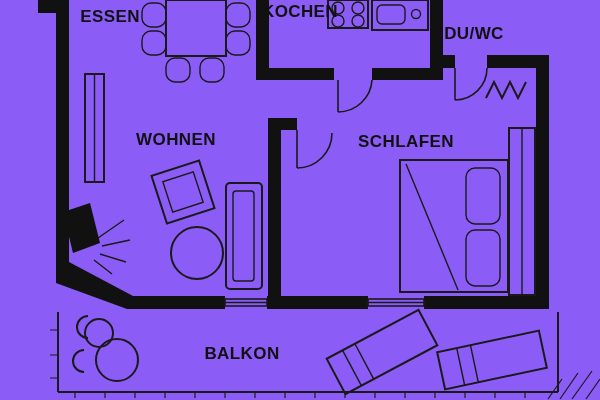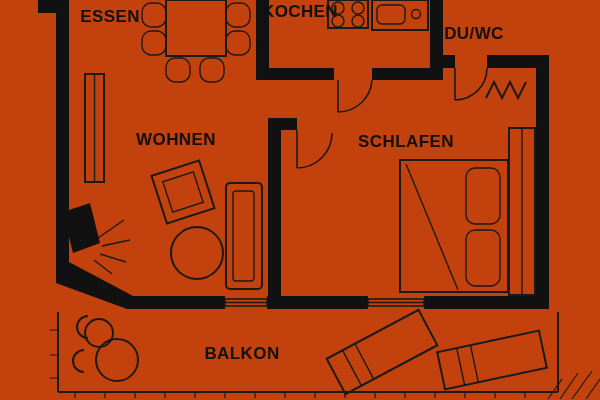--- a/index.html
+++ b/index.html
@@ -1,16 +1,16 @@
 <!DOCTYPE html>
 <html><head>
 <meta charset="utf-8">
 <style>
   html,body{margin:0;padding:0;background:#ffffff;}
-  .plan-wrap{width:600px;height:400px;background:#c2410c;overflow:hidden;position:relative;}
+  .plan-wrap{width:600px;height:400px;background:#8b5cf6;overflow:hidden;position:relative;}
   svg{display:block;}
   .wall{fill:#111111;stroke:none;}
   .furn{fill:none;stroke:#1a1a1a;stroke-width:2;}
   .furn-thin{fill:none;stroke:#1a1a1a;stroke-width:1.4;}
   .solid{fill:#111111;stroke:none;}
   .door{fill:none;stroke:#1a1a1a;stroke-width:1.6;}
   .rail{fill:none;stroke:#1a1a1a;stroke-width:2;}
   .tick{fill:none;stroke:#1a1a1a;stroke-width:1.2;}
   .room-label{font-family:"Liberation Sans",sans-serif;font-weight:700;font-size:17px;fill:#111111;letter-spacing:.4px;text-anchor:middle;}
 </style>

